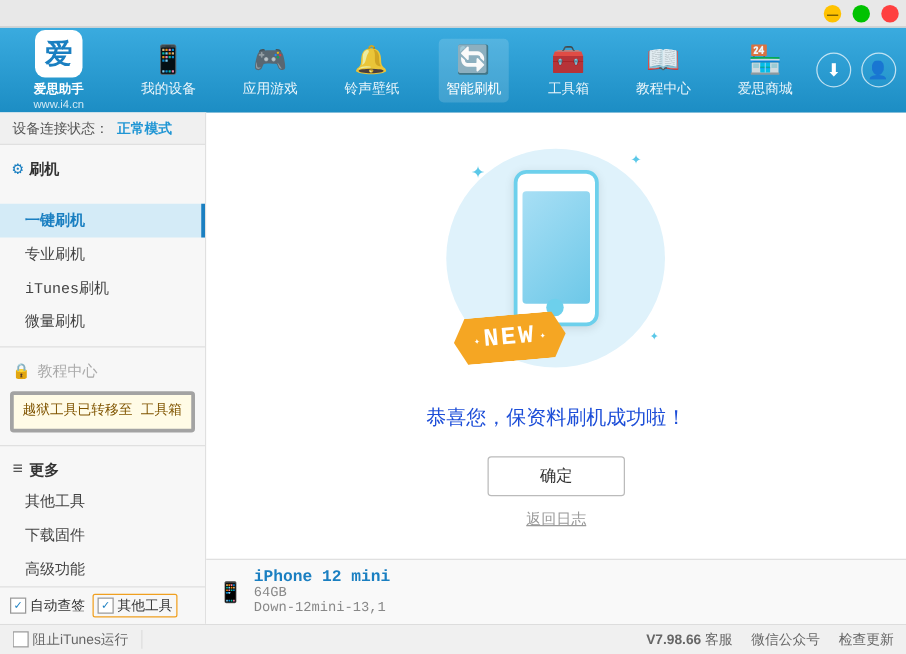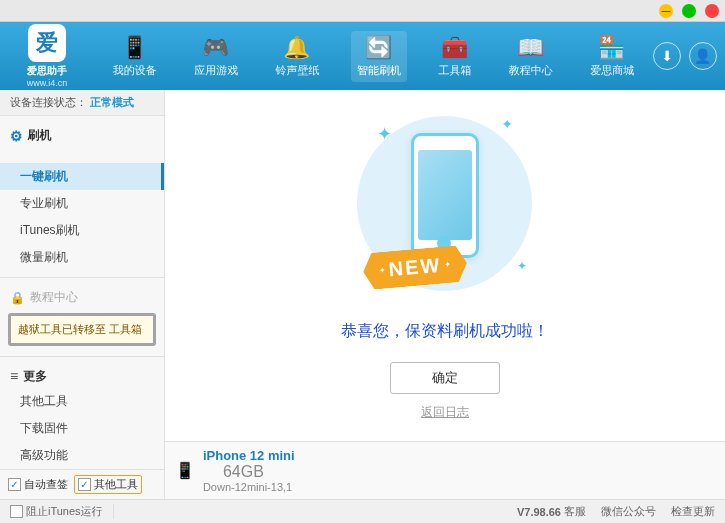--- a/index.html
+++ b/index.html
@@ -80,21 +80,21 @@
     <div style="display:flex;align-items:center;gap:8px;">
       <div style="width:28px;height:28px;border-radius:50%;border:1.5px solid rgba(255,255,255,0.7);display:flex;align-items:center;justify-content:center;cursor:pointer;color:white;font-size:14px;">
         <span>⬇</span>
       </div>
       <div style="width:28px;height:28px;border-radius:50%;border:1.5px solid rgba(255,255,255,0.7);display:flex;align-items:center;justify-content:center;cursor:pointer;color:white;font-size:14px;">
         <span>👤</span>
       </div>
     </div>
   </div>
 
-  <div style="display: flex; height: 409px;">
+  <div style="display: flex; height: 409px; font-family: Liberation Mono, monospace;">
 
     <div style="width: 165px; background: #f7f7f7; border-right: 1px solid #e0e0e0; overflow: hidden; flex-shrink: 0; display: flex; flex-direction: column;">
 
       <div style="padding: 5px 10px; font-size: 11px; color: #555; background: #f0f0f0; border-bottom: 1px solid #e0e0e0;">
         <span>设备连接状态：</span>
         <span style="color: #2196d4; font-weight: bold;">正常模式</span>
       </div>
 
       <div style="flex: 1; overflow-y: auto;">
 
@@ -204,21 +204,21 @@
         </button>
 
         <div style="font-size: 12px; color: #999; cursor: pointer; text-decoration: underline;">返回日志</div>
 
       </div>
 
       <div style="border-top: 1px solid #e0e0e0; padding: 6px 10px; background: #f9f9f9; display: flex; align-items: center; gap: 8px;">
         <span style="font-size:16px;color:#1a7fc1;">📱</span>
         <div>
           <div style="font-size:13px;color:#1a7fc1;font-weight:bold;">iPhone 12 mini</div>
-          <div style="font-size:16px;color:#888;margin-left:20px;">64GB</div>
+          <div style="font-size:11px;color:#888;">64GB</div>
           <div style="font-size:11px;color:#888;">Down-12mini-13,1</div>
         </div>
       </div>
 
     </div>
   </div>
 
   <div style="height: 24px; background: #f0f0f0; border-top: 1px solid #ddd; display: flex; align-items: center; padding: 0 10px; font-size: 11px; color: #666;">
 
     <div style="display:flex;align-items:center;gap:3px;padding-right:10px;border-right:1px solid #ddd;">

